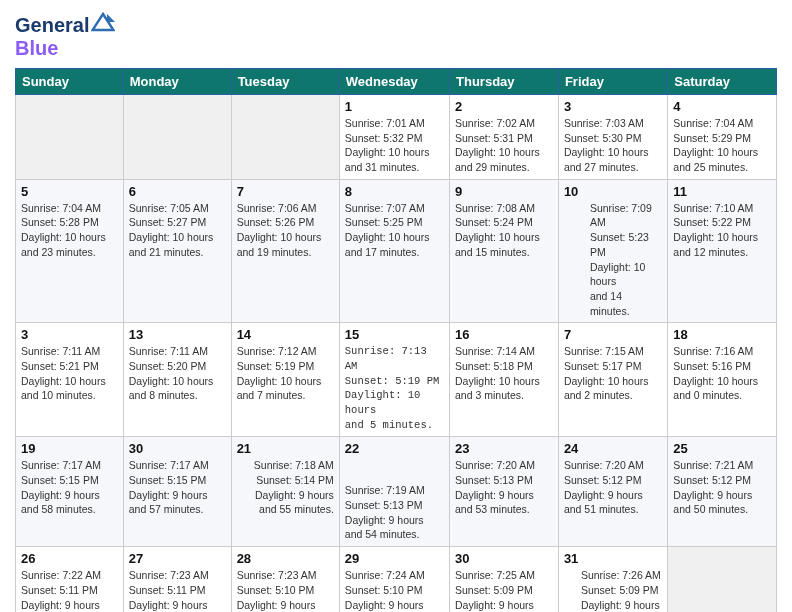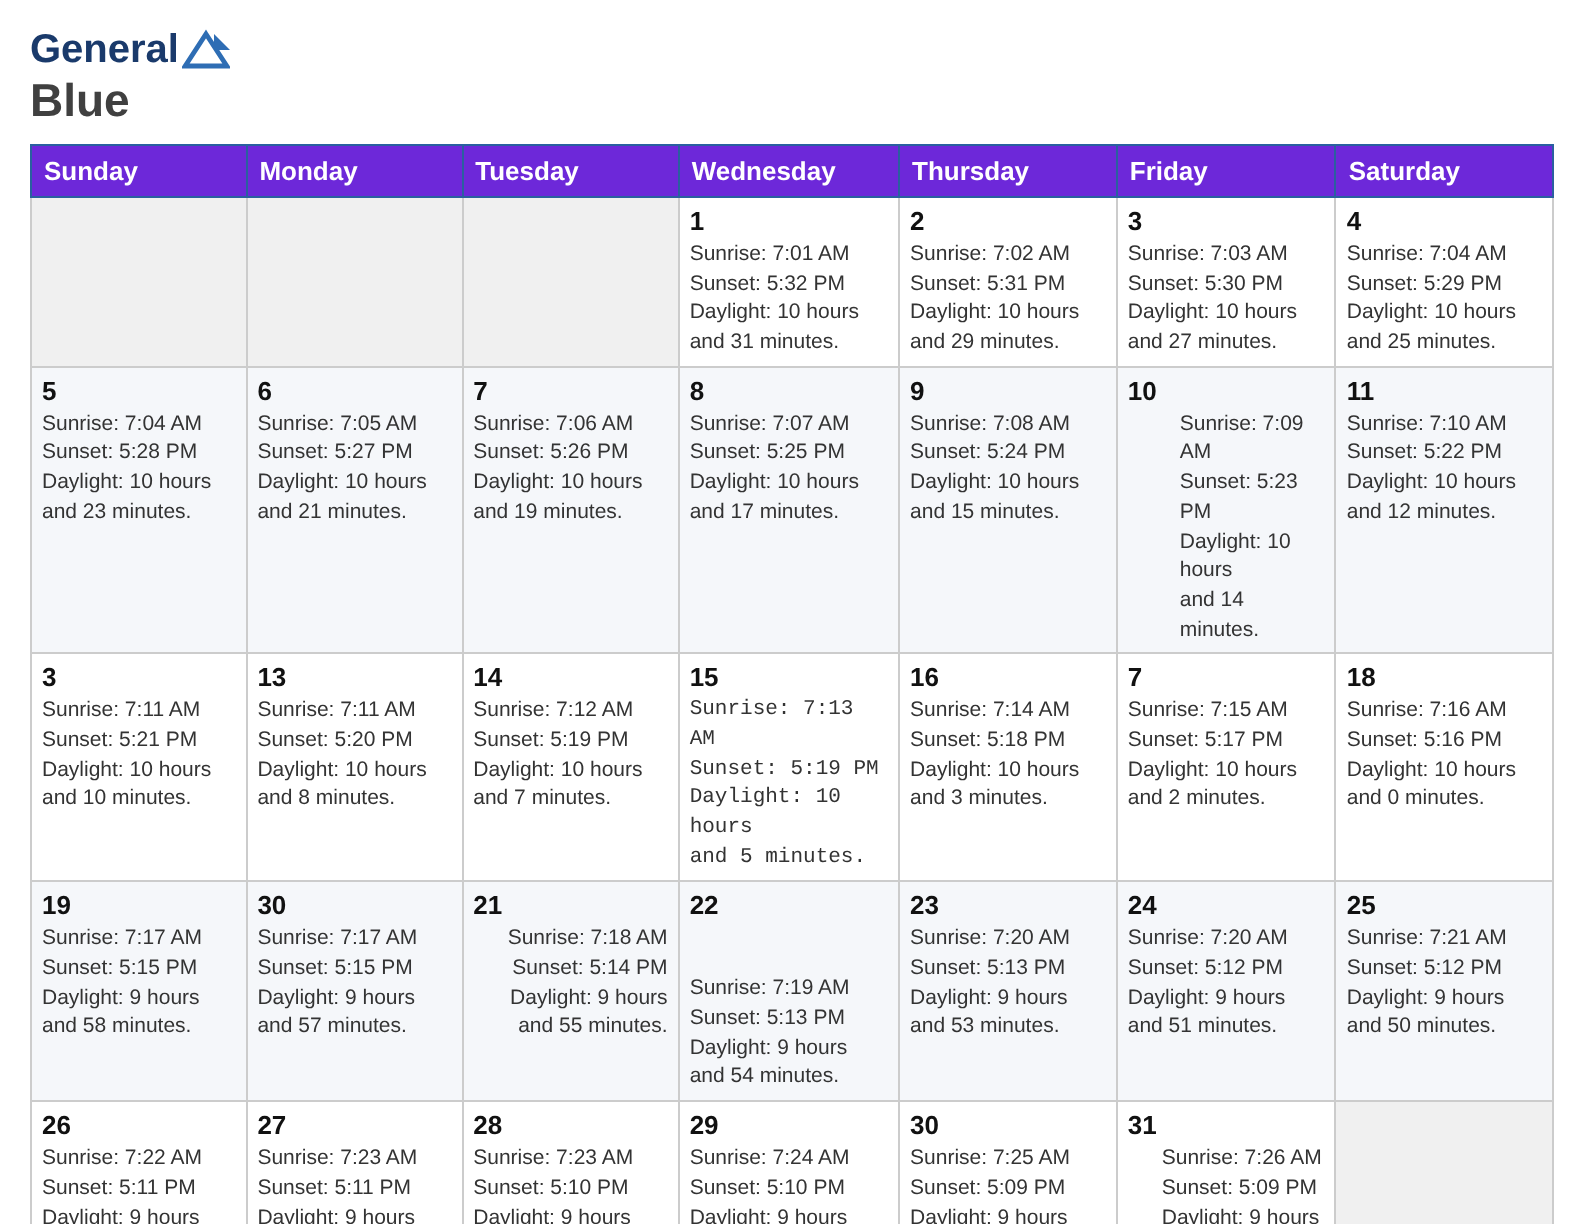--- a/index.html
+++ b/index.html
@@ -36,21 +36,21 @@
     .location {
       font-size: 15px;
       color: #333;
     }
     .calendar {
       width: 100%;
       border-collapse: collapse;
       border: 1px solid #ccc;
     }
     .calendar th {
-      background-color: #6d28d9;
+      background-color: #0f766e;
       color: #fff;
       text-align: left;
       padding: 5px 6px;
       font-size: 13px;
       font-weight: bold;
       border: 1px solid #2a5fa0;
     }
     .calendar td {
       border: 1px solid #ccc;
       vertical-align: top;
@@ -79,28 +79,28 @@
       background: #f0f0f0 !important;
     }
   </style>
 </head>
 <body>
 
 <div class="page">
   <div class="header">
     <div class="logo">
   <div>
-    <div style="display:flex;align-items:flex-end;">
+    <div style="display:flex;align-items:flex-start;">
       <span style="font-size:20px;font-weight:bold;color:#1a3a6b;">General</span>
       <svg width="24" height="24" viewBox="0 0 30 24" style="margin-left:2px;margin-top:-4px;">
         <polygon points="15,2 28,22 2,22" fill="none" stroke="#2e6db4" stroke-width="3"></polygon>
         <polygon points="20,2 30,12 20,12" fill="#2e6db4"></polygon>
       </svg>
     </div>
-    <div style="font-size:23px;font-weight:bold;color:#404040;">Blue</div>
+    <div style="font-size:20px;font-weight:bold;color:#8b5cf6;">Blue</div>
   </div>
 </div>
     <div class="title-block">
       <div class="month-title"></div>
       <div class="location"></div>
     </div>
   </div>
 
   <table class="calendar">
     <thead>

